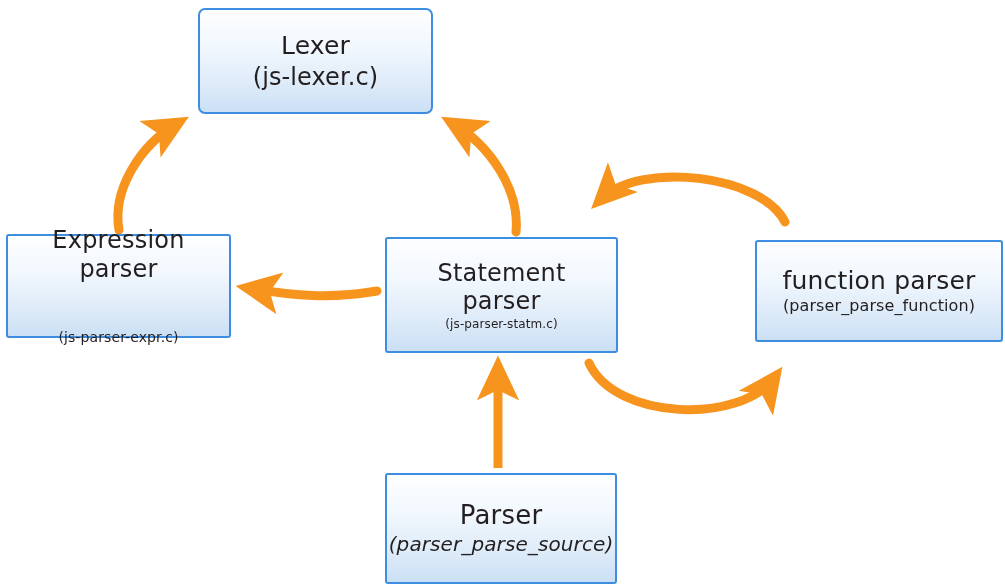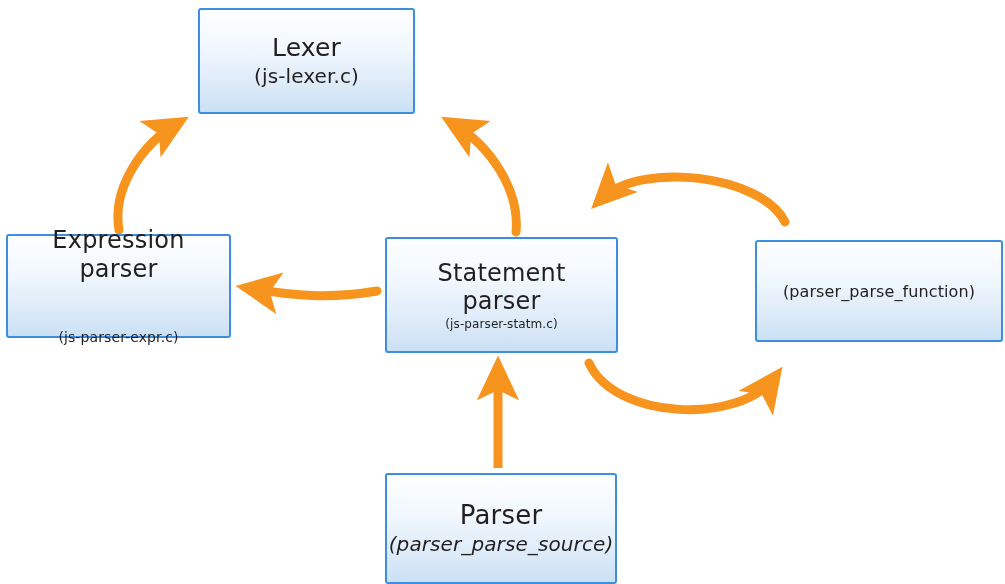--- a/index.html
+++ b/index.html
@@ -38,26 +38,26 @@
     color: #231f20;
     text-align: center;
     line-height: 1.18;
   }
   .node .title {
     font-size: 25px;
     letter-spacing: 0.2px;
     white-space: pre-line;
   }
   .node .sub {
-    font-size: 20px;
+    font-size: 24px;
     letter-spacing: 0.1px;
     margin-top: 2px;
   }
   
-  #node-lexer          { left: 198px; top: 8px;   width: 217px; height: 106px; }
+  #node-lexer          { left: 198px; top: 8px;   width: 235px; height: 106px; border-radius: 7px; }
   #node-expression     { left: 6px;   top: 234px; width: 225px; height: 104px; gap: 44px; }
   #node-statement      { left: 385px; top: 237px; width: 233px; height: 116px; }
   #node-function       { left: 755px; top: 240px; width: 248px; height: 102px; }
   #node-parser         { left: 385px; top: 473px; width: 232px; height: 111px; }
 
   #node-expression .title { font-size: 24px; }
   #node-expression .sub   { font-size: 14px; }
   #node-statement .title  { font-size: 24px; }
   #node-statement .sub    { font-size: 12px; }
   #node-function .title   { font-size: 25px; }
@@ -113,20 +113,21 @@
     <div class="sub">(js-parser-expr.c)</div>
   </div>
 
   <div class="node" id="node-statement">
     <div class="title">Statement
 parser</div>
     <div class="sub">(js-parser-statm.c)</div>
   </div>
 
   <div class="node" id="node-function">
+    <div class="title">function parser</div>
     <div class="sub">(parser_parse_function)</div>
   </div>
 
   <div class="node" id="node-parser">
     <div class="title">Parser</div>
     <div class="sub">(parser_parse_source)</div>
   </div>
 
 </div>
 

